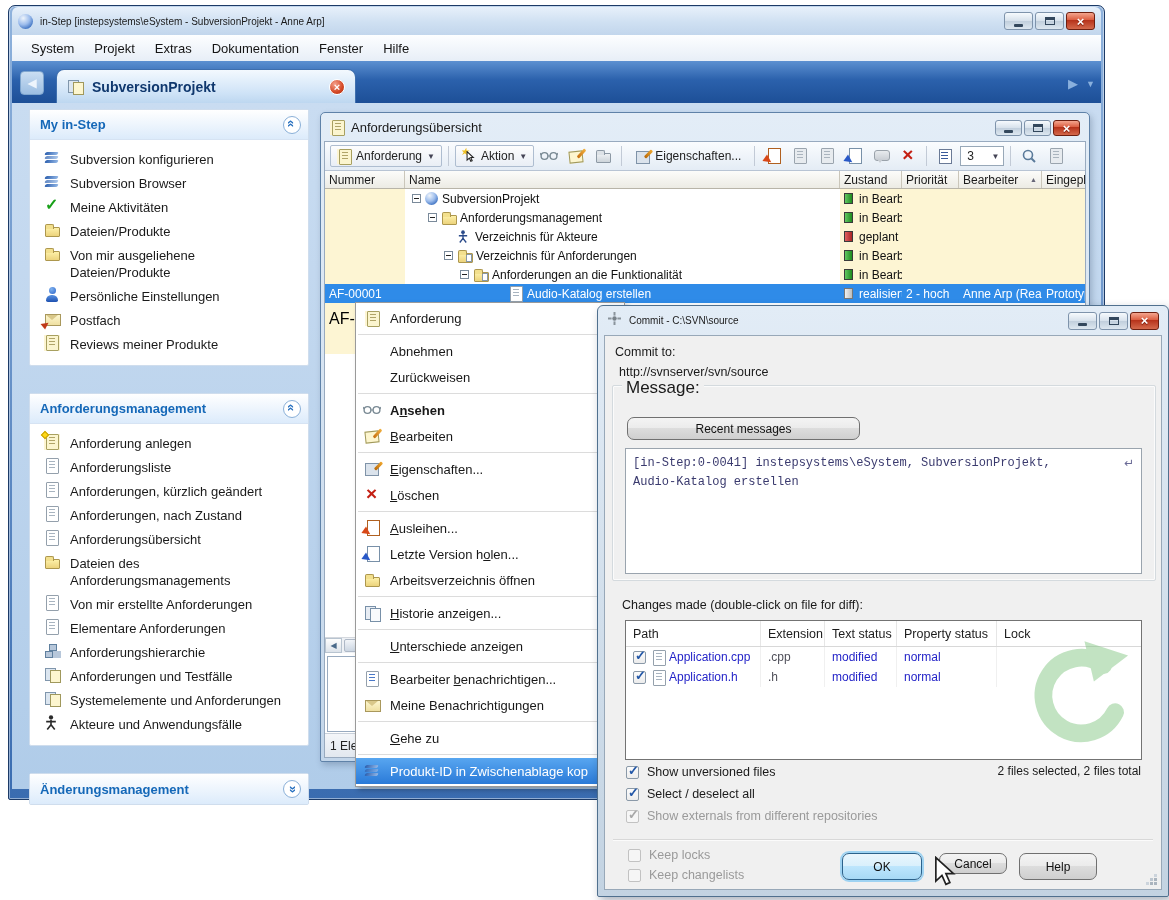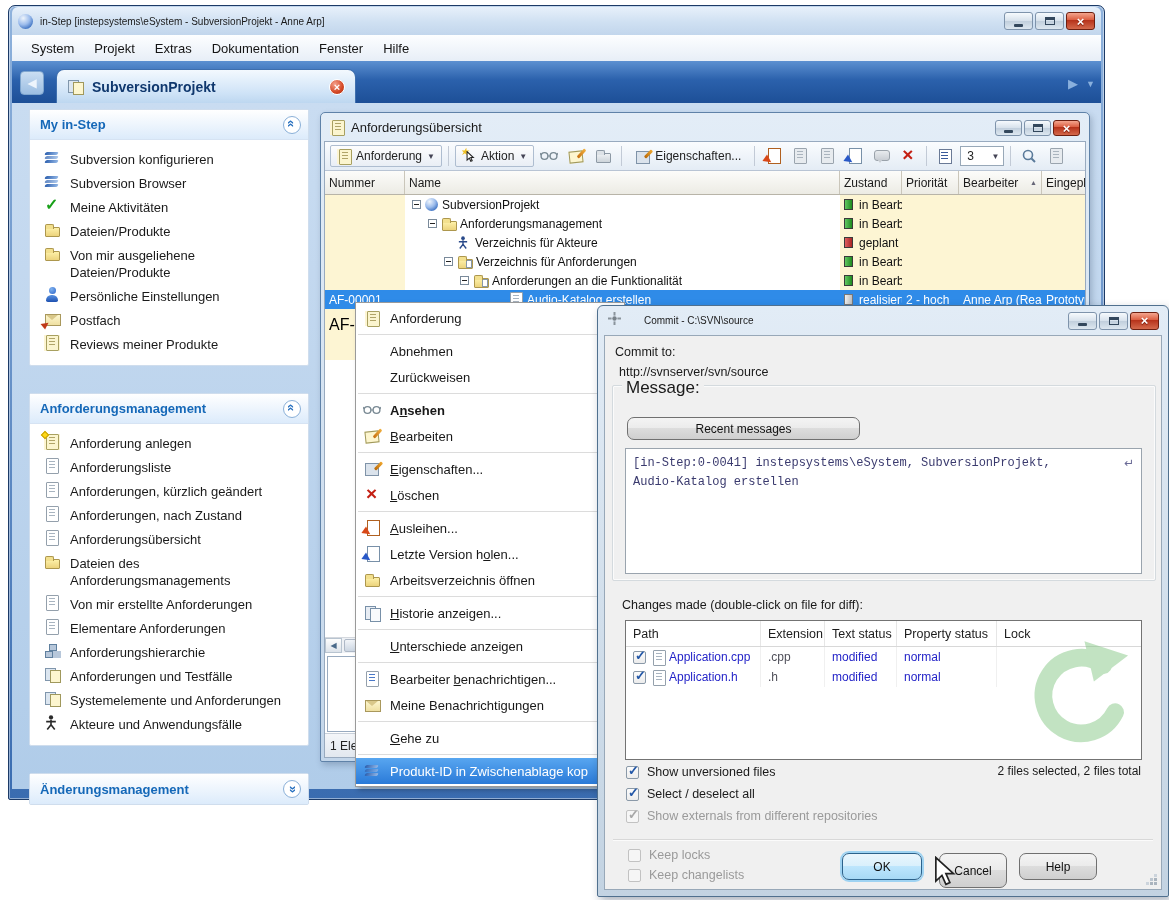--- a/index.html
+++ b/index.html
@@ -131,21 +131,21 @@
     background:linear-gradient(#fafcfe,#e4ecf5);border-bottom:1px solid #b8c4d4}
   .tbtn{display:flex;align-items:center;gap:5px;border:1px solid #aebdd0;border-radius:2px;height:22px;padding:0 6px;
     background:linear-gradient(#fdfdfd,#e9eef5)}
   .tbtn .caret,.combo .caret{font-size:8px;color:#445}
   .tsep{width:1px;height:20px;background:#c2cad6;margin:0 3px;flex:none}
   .tico{width:24px;height:22px;display:grid;place-items:center;flex:none}
   .combo{width:44px;height:20px;border:1px solid #98a8b8;background:#fff;display:flex;align-items:center;
     font-size:12px;padding-left:6px;gap:6px}
   .combo .caret{margin-left:auto;padding-right:4px}
 
-  .grid-head{height:24px;display:flex;font-size:12px;color:#1a1a1a;
+  .grid-head{height:18px;display:flex;font-size:12px;color:#1a1a1a;
     background:linear-gradient(#fcfcfa,#ecebe4);border-bottom:1px solid #b8b4a8}
   .hcell{display:flex;align-items:center;padding:0 4px;border-right:1px solid #cac6ba;overflow:hidden;white-space:nowrap}
   .sort{margin-left:auto;font-size:7px;color:#667;padding-left:3px}
   .grid-row{height:19px;display:flex;font-size:12px;color:#111;align-items:stretch}
   .cell{display:flex;align-items:center;padding:0 4px;overflow:hidden;white-space:nowrap}
   .cream{background:#fdf5d3}
   .grid-row.selected .cell{background:#2f8be8;color:#fff}
   .sq{width:9px;height:11px;border:1px solid #3a3a3a;flex:none;margin-right:6px}
   .sq.green{background:linear-gradient(90deg,#63c863,#1e8a1e)}
   .sq.red{background:linear-gradient(90deg,#e06060,#a82424)}
@@ -171,21 +171,21 @@
   .mitem{height:26px;display:flex;align-items:center;gap:8px;padding:0 8px 0 6px;font-size:13px;color:#181818}
   .mitem .mico{width:20px;display:grid;place-items:center;flex:none}
   .mitem.bold .mtext{font-weight:bold}
   .mitem.hilite{background:linear-gradient(#58a6f0,#2a7ad8);color:#fff}
   .msep{height:1px;background:#dcdcdc;margin:3px 2px}
   .u{text-decoration:underline}
 
   
   .dialog{left:597px;top:305px;width:572px;height:592px;border:1px solid #50708e;border-radius:6px 6px 2px 2px;
     background:linear-gradient(#e2ecf6,#c3d3e2);z-index:4;box-shadow:3px 4px 10px rgba(20,40,70,.35)}
-  .dlg-title{left:3px;top:1px;right:3px;height:27px;display:flex;align-items:center;gap:22px;padding:0 6px}
+  .dlg-title{left:3px;top:1px;right:3px;height:27px;display:flex;align-items:center;gap:7px;padding:0 6px}
   .dlg-body{left:6px;top:29px;right:6px;bottom:6px;background:#f0f0f0;border:1px solid #98a8b8}
   .dlg-body .lab{font-size:12.5px;color:#1a1a1a}
   .groupbox{position:absolute;border:1px solid #d4dade;border-radius:2px;box-shadow:inset 0 0 0 1px #fbfbfb}
   .groupbox .glab{position:absolute;top:-8px;left:9px;background:#f0f0f0;padding:0 4px;font-size:17px;color:#1a1a1a}
   .vbtn{position:absolute;border:1px solid #707070;border-radius:7px;display:grid;place-items:center;font-size:12px;color:#111;
     background:linear-gradient(#f4f4f4,#ebebeb 48%,#dddddd 48%,#cfcfcf)}
   .vbtn.focus{border-color:#2c628b;box-shadow:0 0 0 2px #9fd3f2;
     background:linear-gradient(#eaf6fd,#d9f0fc 48%,#bee6fd 48%,#a7d9f5)}
   .msgarea{position:absolute;background:#fff;border:1px solid #9aa4ae;font-family:"Liberation Mono","DejaVu Sans Mono",monospace;
     font-size:12px;color:#3a3a6e;padding:5px 7px;line-height:19px}
@@ -804,21 +804,21 @@
       <div class="cbrow dis" style="left:23px;top:512px">
         <span class="cb dis"></span>
         <span>Keep locks</span>
       </div>
       <div class="cbrow dis" style="left:23px;top:532px">
         <span class="cb dis"></span>
         <span>Keep changelists</span>
       </div>
 
       <span class="vbtn focus" style="left:237px;top:517px;width:80px;height:27px">OK</span>
-      <span class="vbtn" style="left:334px;top:517px;width:68px;height:35px">Cancel</span>
+      <span class="vbtn" style="left:334px;top:517px;width:68px;height:21px">Cancel</span>
       <span class="vbtn" style="left:414px;top:517px;width:78px;height:27px">Help</span>
       <span class="grip"></span>
     </div>
   </div>
 
   <svg class="abs cursor" style="left:934px;top:856px" width="22" height="32" viewBox="0 0 14 21">
     <path d="M1,1 L1,16.5 L5,12.8 L7.6,18.6 L10.2,17.4 L7.6,11.6 L12.6,11.6 Z" fill="#fff" stroke="#222" stroke-width="1.1"></path>
   </svg>
 
 </div>

